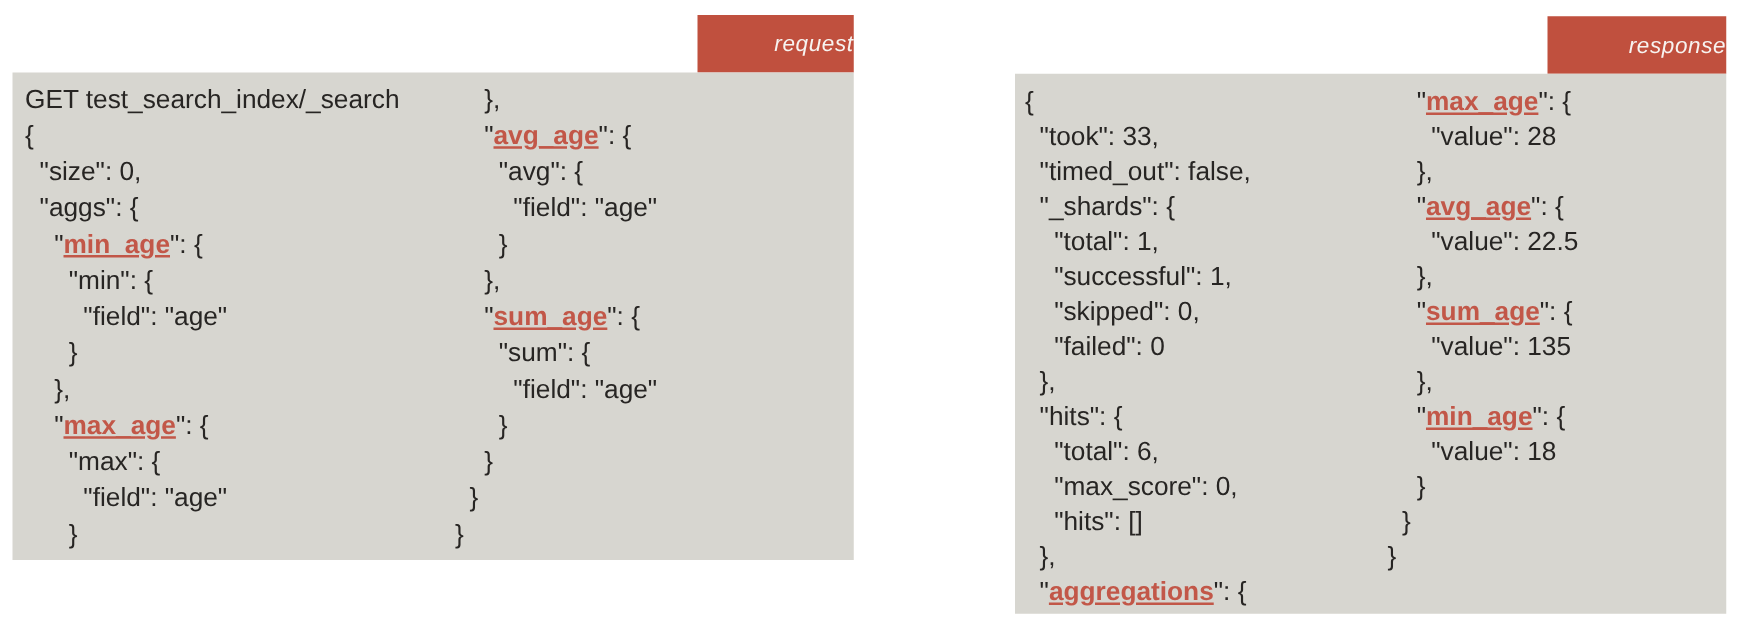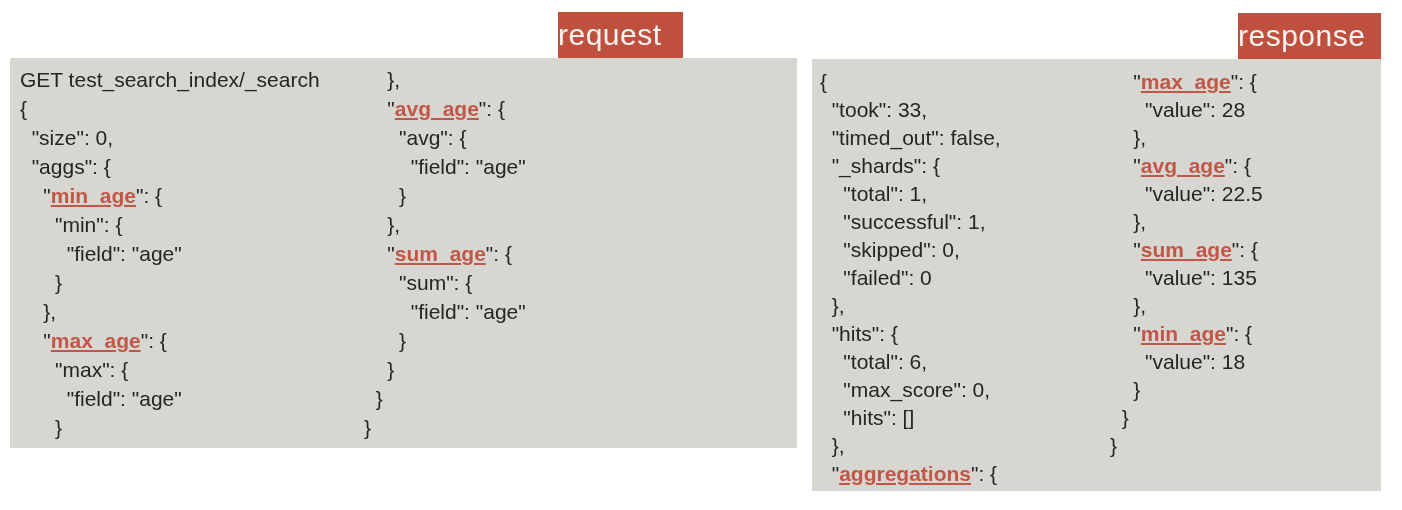--- a/index.html
+++ b/index.html
@@ -17,33 +17,34 @@
     width:1402px;
     height:510px;
     background:var(--page-bg);
     font-family:"Liberation Sans", sans-serif;
     overflow:hidden;
   }
   .tab{
     position:absolute;
     background:var(--tab-bg);
     color:var(--tab-text);
-    font-size:30px;
+    font-size:18px;
     line-height:46px;
     height:46px;
-    text-align:left;
+    text-align:right;
     letter-spacing:0.5px;
+    font-style:italic;
   }
   .tab.request{left:558px;top:12px;width:125px;}
   .tab.response{left:1238px;top:13px;width:143px;}
   .panel{
     position:absolute;
     background:var(--panel-bg);
   }
-  .panel.request{left:10px;top:58px;width:787px;height:390px;}
+  .panel.request{left:10px;top:58px;width:673px;height:390px;}
   .panel.response{left:812px;top:59px;width:569px;height:432px;}
   .code-col{
     position:absolute;
     white-space:pre;
     font-family:"Liberation Sans", sans-serif;
     font-size:21px;
     color:var(--code-text);
   }
   .panel.request .code-col{line-height:29px;top:7px;}
   .panel.response .code-col{line-height:28px;top:9px;}

